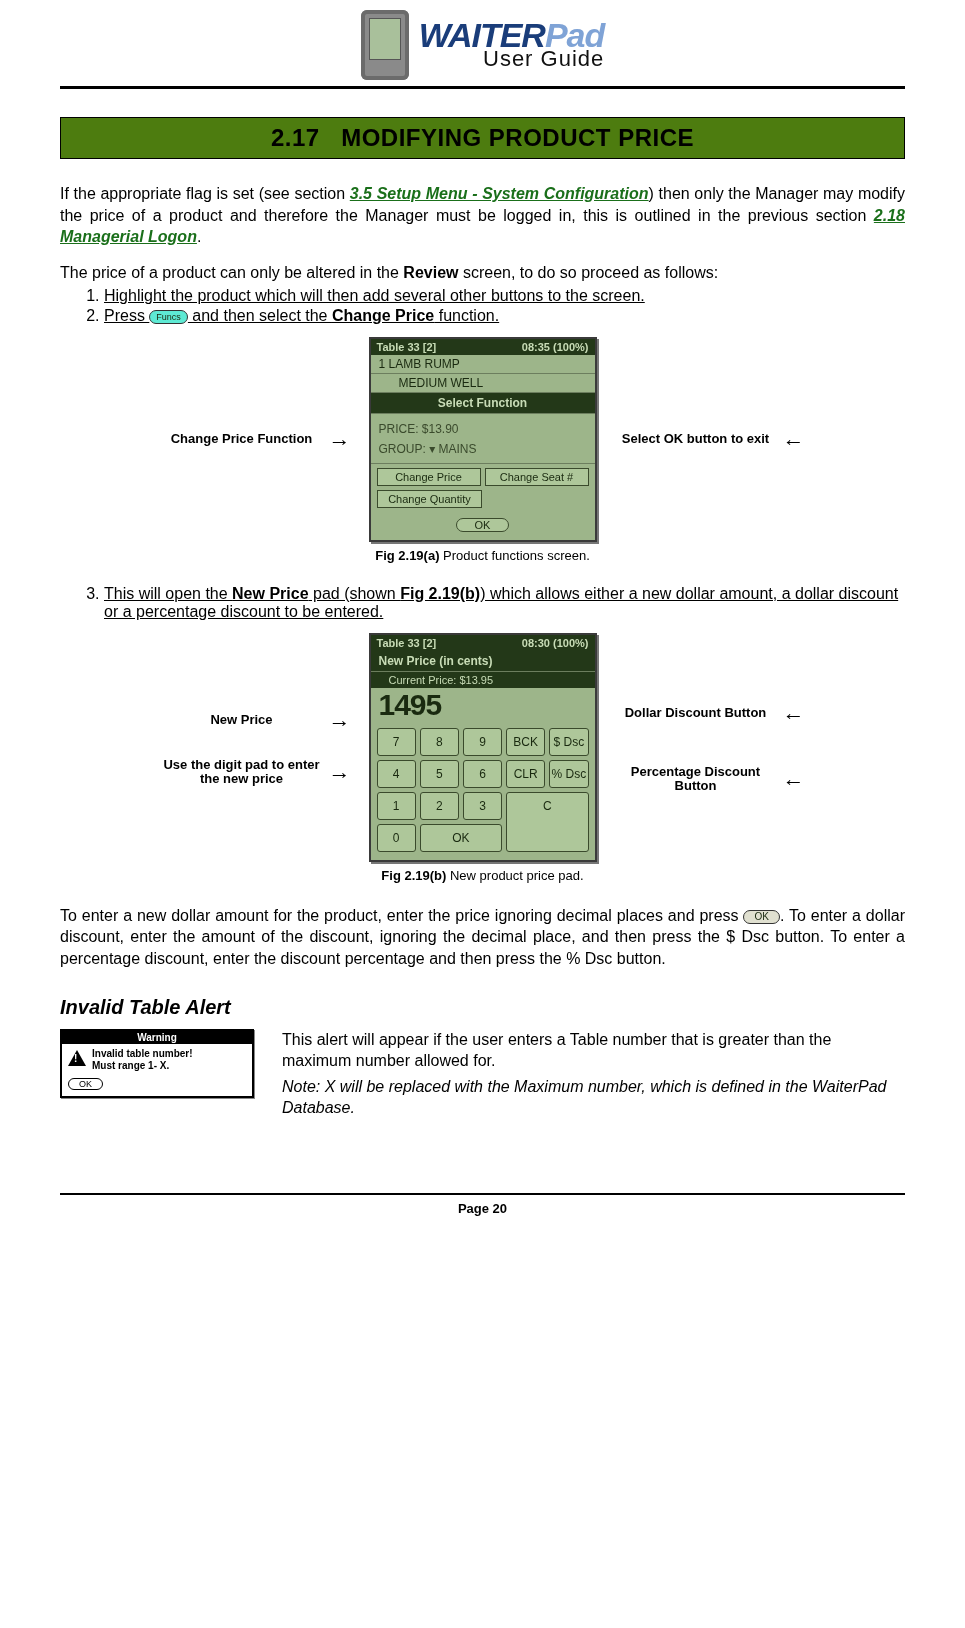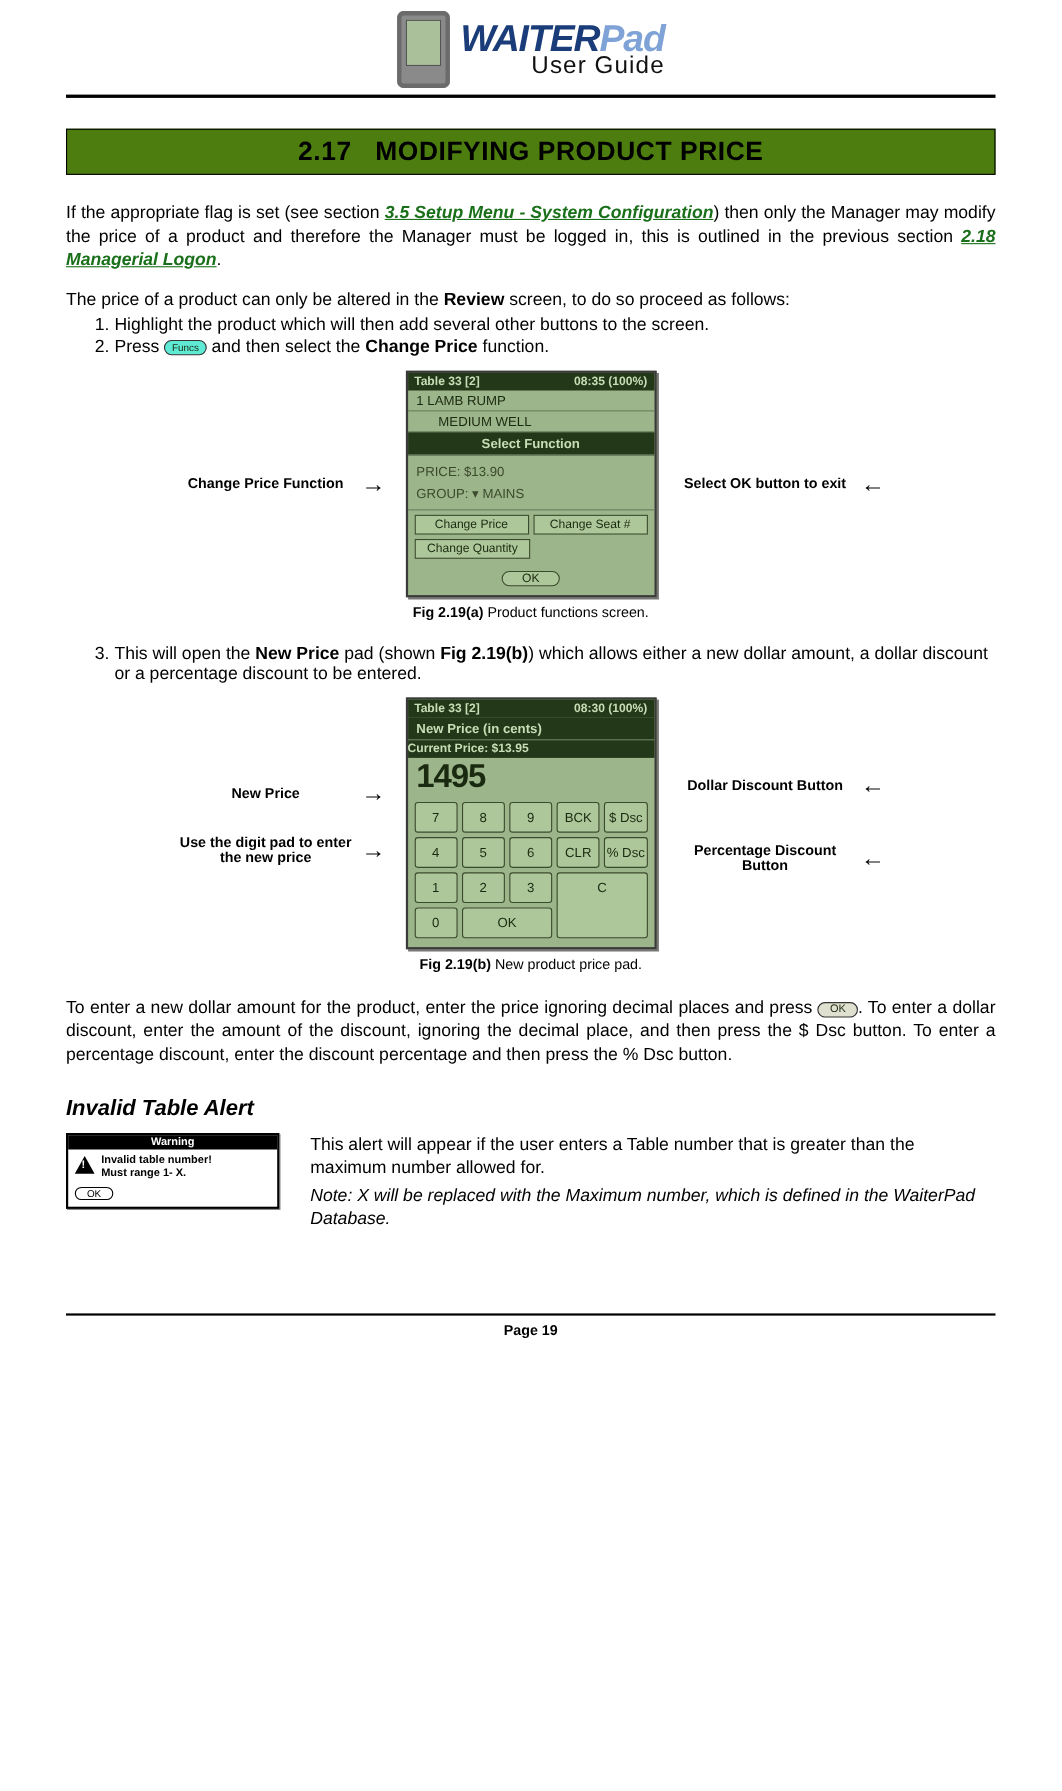--- a/index.html
+++ b/index.html
@@ -85,20 +85,21 @@
     color: #1a6f1a;
     font-weight: bold;
     font-style: italic;
     text-decoration: underline;
   }
   ol.steps {
     font-family: "Century Gothic","Trebuchet MS",Verdana,sans-serif;
     font-size: 16px;
     margin: 0 0 12px 0;
     padding-left: 44px;
+    text-decoration: underline;
   }
   ol.steps li { margin-bottom: 2px; }
   .micro-btn {
     display: inline-block;
     font-size: 9px;
     line-height: 12px;
     padding: 0 6px;
     border: 1px solid #333;
     border-radius: 8px;
     background: #5eead4;
@@ -214,22 +215,22 @@
     border:1px solid #3a4a2c;
     border-radius:10px;
     padding: 0 18px;
     font-size:11px;
     background:#aec79a;
   }
   
   .cur-price {
     background:#233818;
     color:#c8dcb6;
-    padding:2px 0;
-    font-weight:bold;
+    padding:2px 18px;
+    font-weight:normal;
     font-size:11px;
   }
   .bignum {
     font-size: 30px;
     font-weight: 900;
     padding: 0 8px 2px 8px;
     color:#1a2a10;
     letter-spacing: -1px;
   }
   .keygrid {
@@ -470,15 +471,15 @@
       </div>
       <span class="warn-ok">OK</span>
     </div>
     <div style="flex:1;">
       <p class="body-text nojust tight">This alert will appear if the user enters a Table number that is greater than the maximum number allowed for.</p>
       <p class="body-text nojust note-it">Note:  X will be replaced with the Maximum number, which is defined in the WaiterPad Database.</p>
     </div>
   </div>
 
   <hr class="footer-rule">
-  <div class="footer">Page 19</div>
+  <div class="footer">Page 20</div>
 
 </div>
 
 </body></html>

